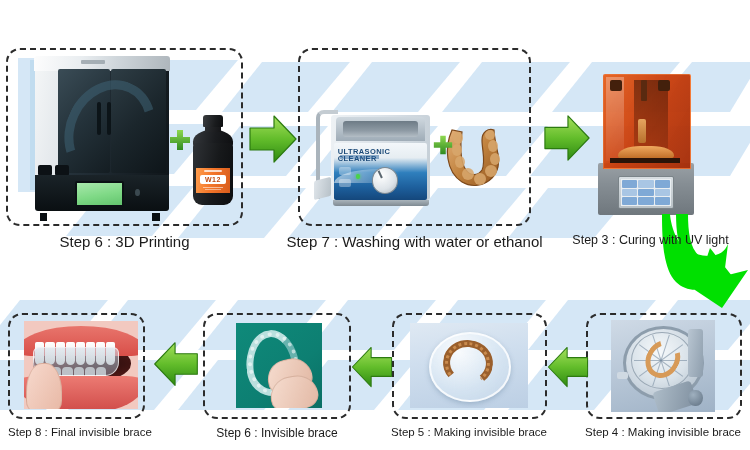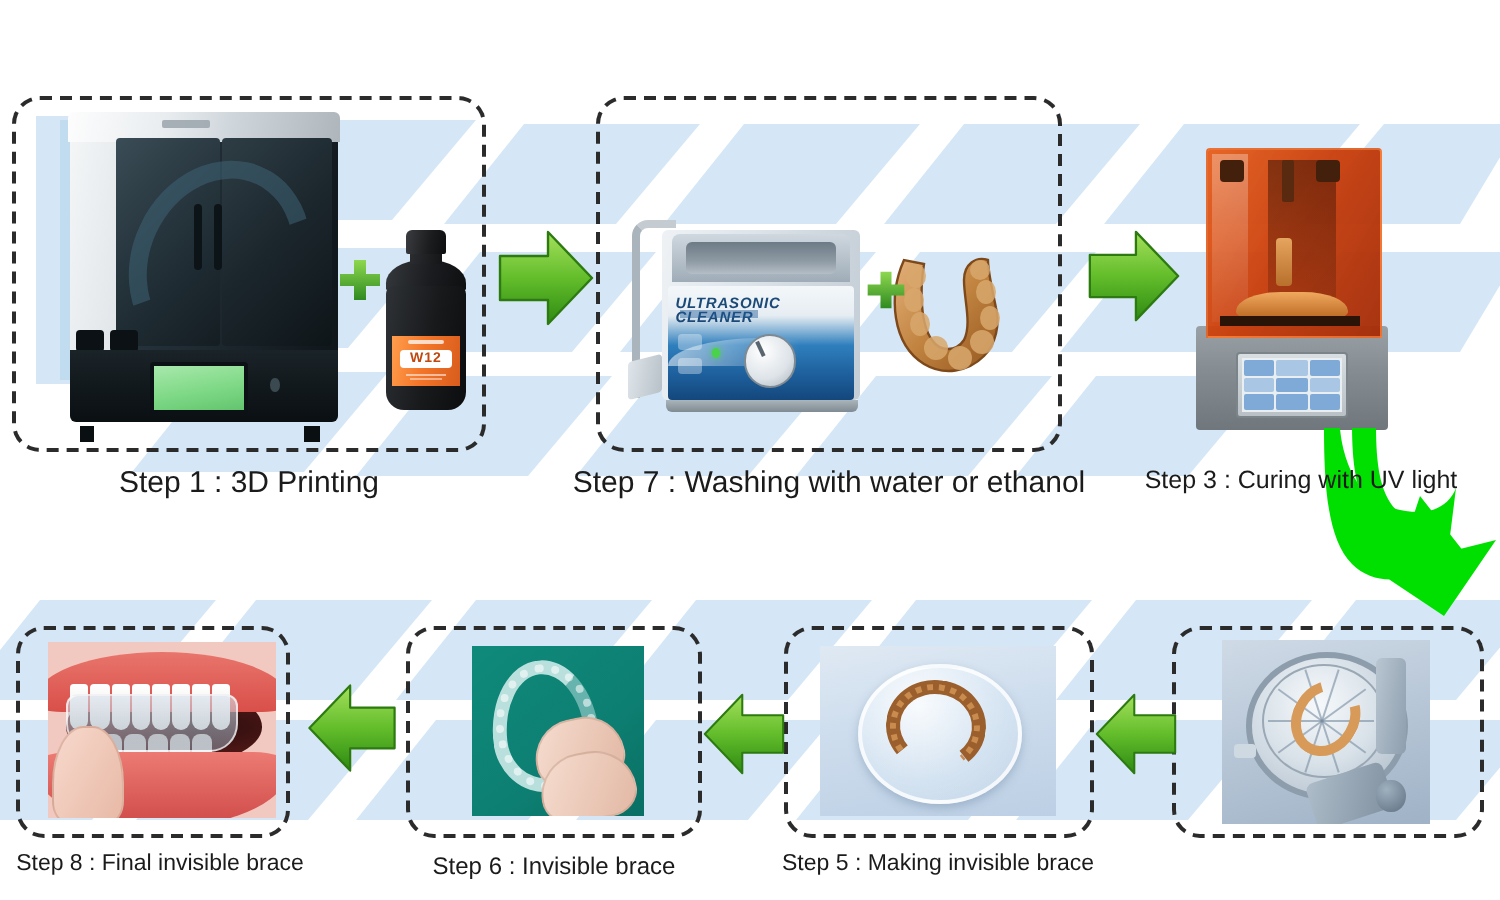--- a/index.html
+++ b/index.html
@@ -541,36 +541,36 @@
         <div class="bo-brand"></div>
         <div class="bo-code">W12</div>
         <div class="bo-txt1"></div>
         <div class="bo-txt2"></div>
       </div>
     </div>
     <div class="bo-neck"></div>
     <div class="bo-cap"></div>
   </div>
 
-  <div class="caption" style="left:6px; top:233px; width:237px; font-size:15px;">Step 1 : 3D Printing</div>
+  <div class="caption" style="left:6px; top:233px; width:237px; font-size:15px;">Step 6 : 3D Printing</div>
 
   <svg class="arrow" style="left:248px; top:112px; width:50px; height:54px;" viewBox="0 0 50 54">
     <defs>
         <linearGradient id="ga1" x1="0" y1="0" x2="0" y2="1">
       <stop offset="0" stop-color="#a5e05c"></stop>
           <stop offset="0.5" stop-color="#63bd2b"></stop>
       <stop offset="1" stop-color="#2e8a12"></stop>
         </linearGradient>
       </defs>
     <path d="M2,16 L26,16 L26,4 L48,27 L26,50 L26,38 L2,38 Z" fill="url(#ga1)" stroke="#2c7a10" stroke-width="1.2" stroke-linejoin="round"></path>
   </svg>
 
   <div class="step-box" style="left:298px; top:48px; width:233px; height:178px;"></div>
 
-  <div class="photo cleaner" style="left:313px; top:96px; width:130px; height:118px;font-style:italic;">
+  <div class="photo cleaner" style="left:313px; top:96px; width:130px; height:118px;">
     <div class="cl-handle"></div>
     <div class="cl-handlefoot"></div>
     <div class="cl-tankouter"></div>
     <div class="cl-basinrim"></div>
     <div class="cl-basin"></div>
     <div class="cl-front"></div>
     <div class="cl-wave"></div>
     <div class="cl-brand">ULTRASONIC CLEANER</div>
     <div class="cl-sub"></div>
     <div class="cl-btn1"></div>
@@ -685,20 +685,21 @@
           <i style="transform:rotate(324deg)"></i>
       </div>
       <div class="fo-arch"></div>
       <div class="fo-armR"></div>
       <div class="fo-armB"></div>
       <div class="fo-knob"></div>
       <div class="fo-tab"></div>
     </div>
   </div>
 
+  <div class="caption" style="left:578px; top:426px; width:170px; font-size:11.5px;">Step 4 : Making invisible brace</div>
 
   <svg class="arrow" style="left:546px; top:344px; width:44px; height:46px;" viewBox="0 0 50 54">
     <defs>
         <linearGradient id="ga3" x1="0" y1="0" x2="0" y2="1">
       <stop offset="0" stop-color="#a5e05c"></stop>
           <stop offset="0.5" stop-color="#63bd2b"></stop>
       <stop offset="1" stop-color="#2e8a12"></stop>
         </linearGradient>
       </defs>
     <path d="M48,16 L24,16 L24,4 L2,27 L24,50 L24,38 L48,38 Z" fill="url(#ga3)" stroke="#2c7a10" stroke-width="1.2" stroke-linejoin="round"></path>

